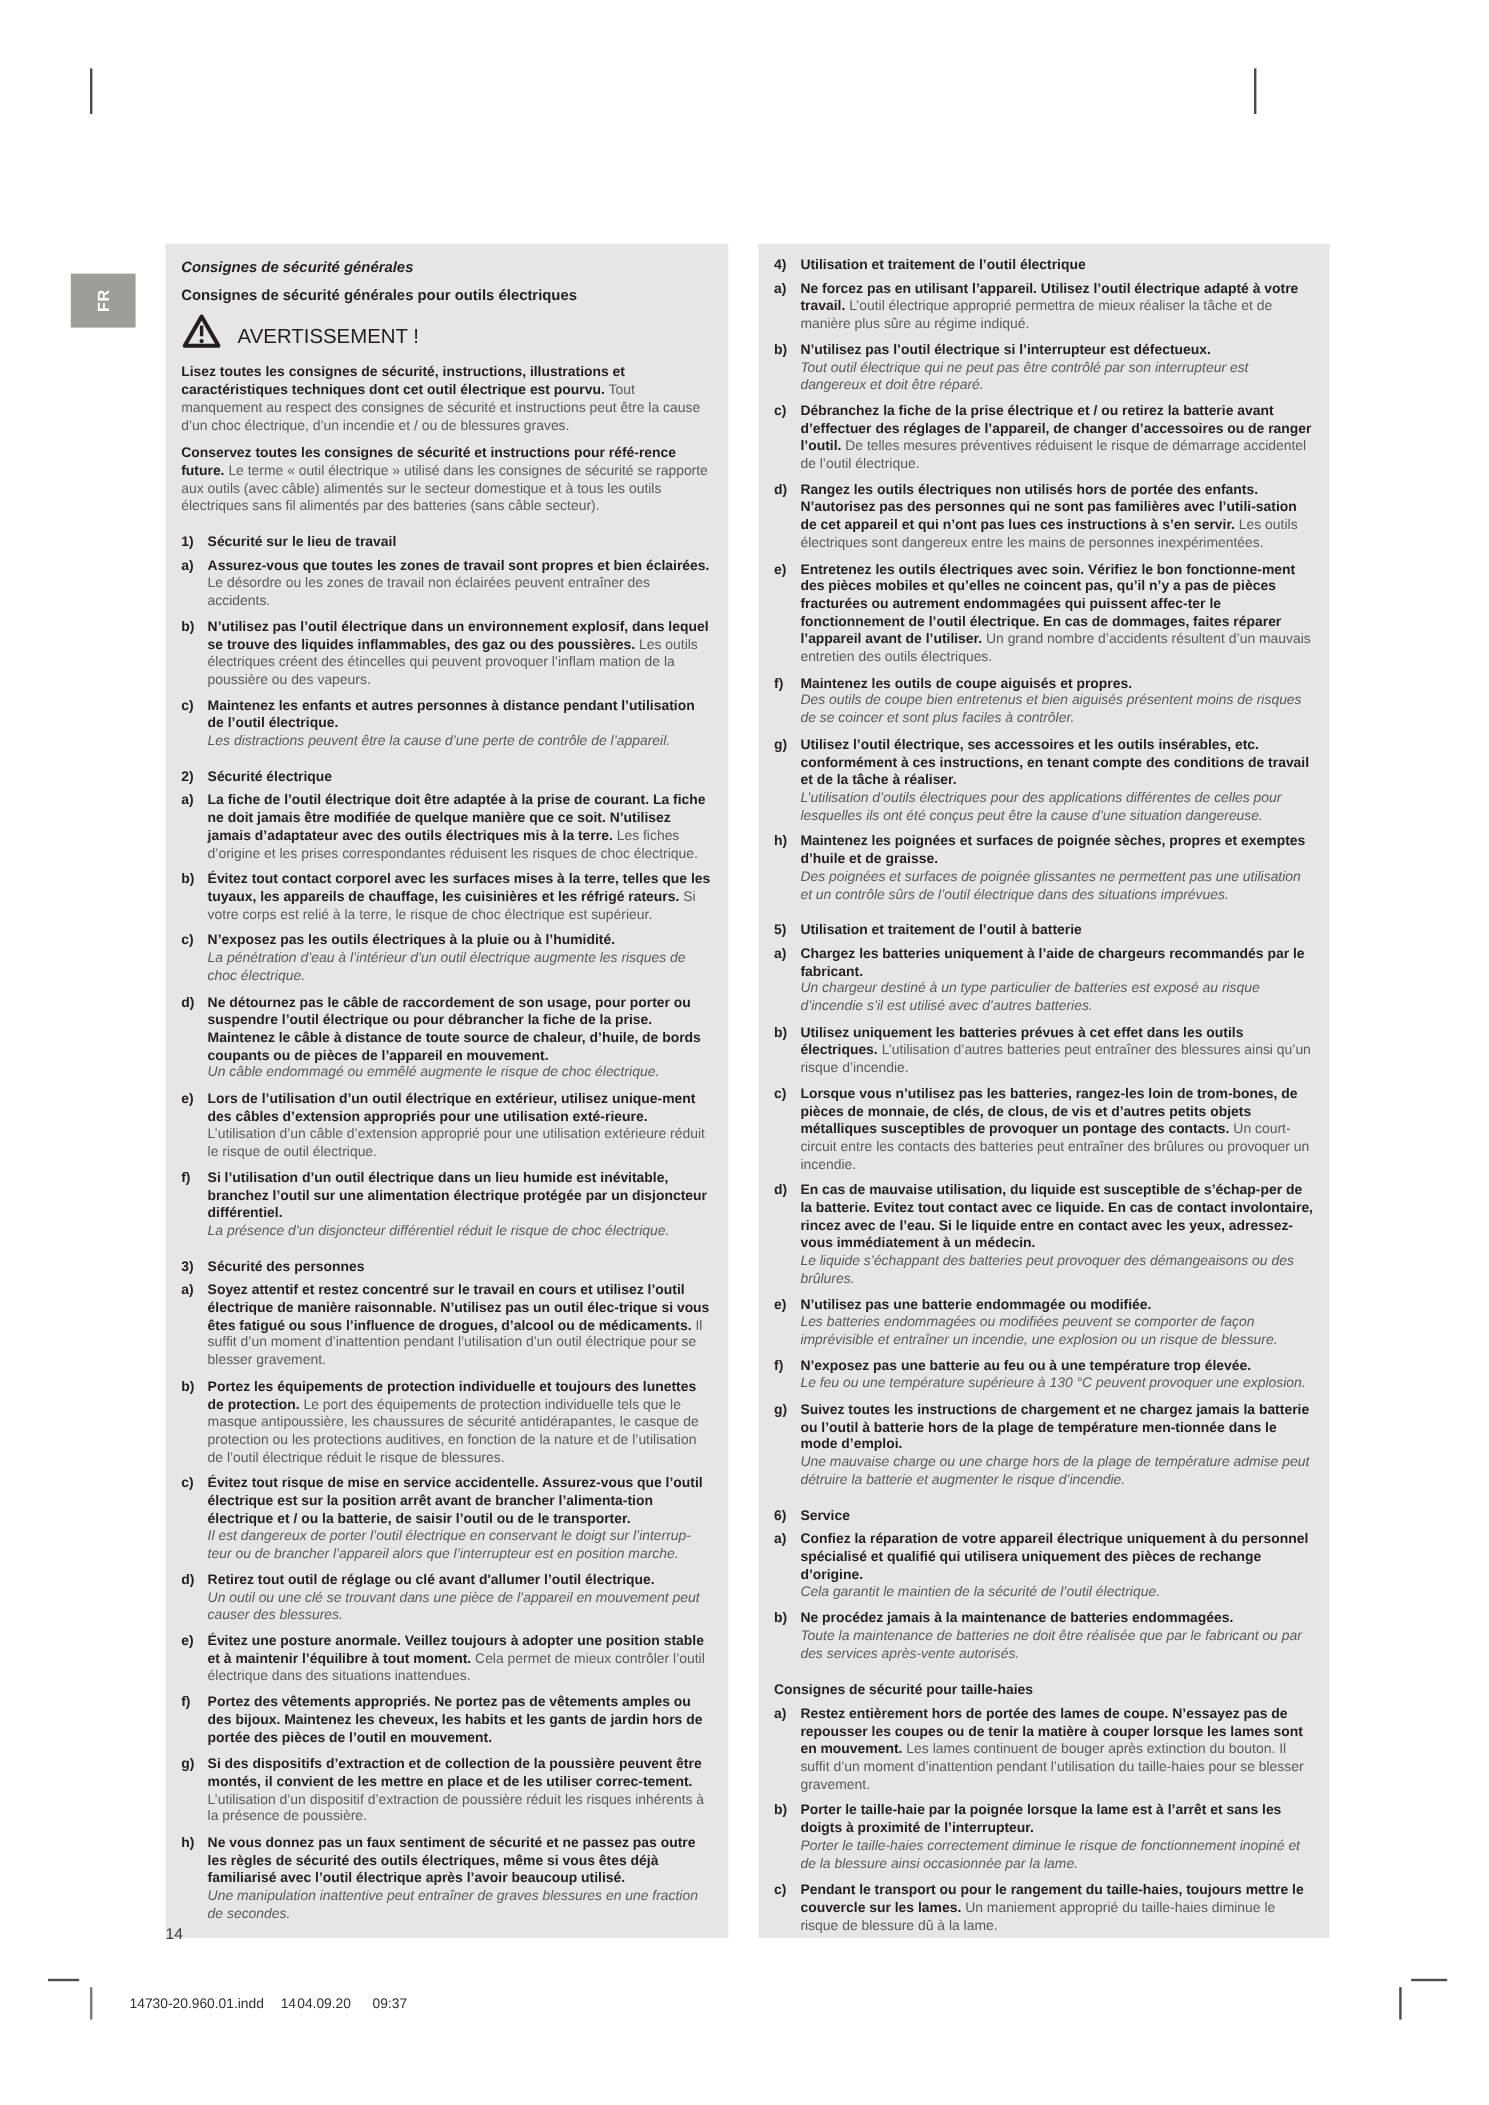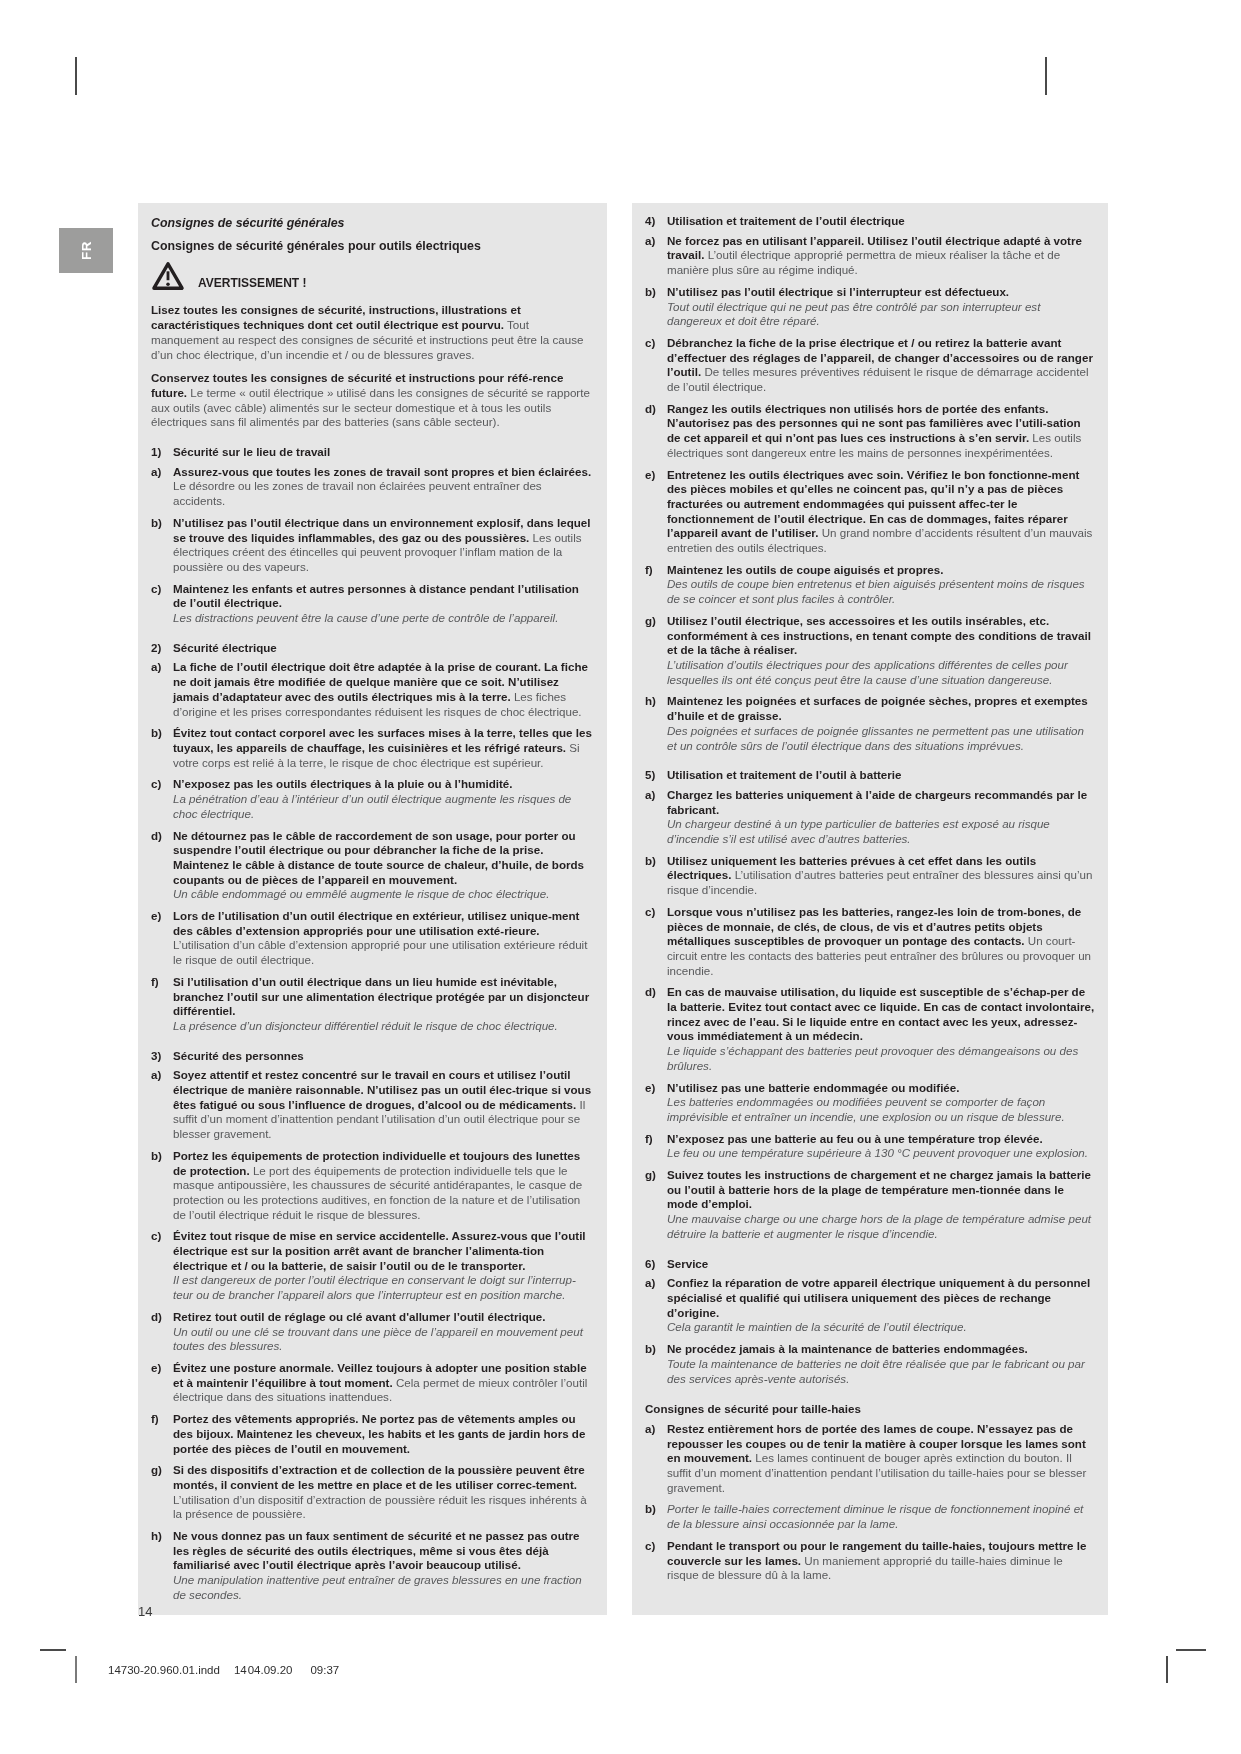--- a/index.html
+++ b/index.html
@@ -34,21 +34,21 @@
     position:absolute;top:158px;height:1412px;background:var(--panel_bg);
     box-sizing:border-box;padding:11px 13px 0 13px;
     font-size:11.6px;line-height:14.7px;overflow:hidden;margin-top:45px;
   }
   .col-left{left:138px;width:469px;}
   .col-right{left:632px;width:476px;}
   h1.doc-title-italic{font-size:12.4px;font-weight:bold;font-style:italic;margin:2px 0 8px;}
   h2.doc-title{font-size:12.4px;font-weight:bold;margin:0 0 6px;}
   .warning-row{display:flex;align-items:flex-end;gap:13px;margin:8px 0 12px;}
   .warning-row svg{display:block;flex:0 0 auto;}
-  .warning-label{font-weight:bold;font-size:12px;line-height:1;padding-bottom:2px;}
+  .warning-label{font-weight:normal;font-size:17px;line-height:1;padding-bottom:2px;}
   .para{margin:0 0 9px;}
   .b{font-weight:bold;color:var(--text_strong);}
   .i{color:var(--text_italic);}
   .i-block{font-style:italic;color:var(--text_italic);}
   .sec-title{display:flex;font-weight:bold;margin:15px 0 5px;}
   .sec-title.flush{margin:16px 0 5px;}
   .col-right .sec:first-child > .sec-title{margin-top:0;}
   .marker{flex:0 0 22px;font-weight:bold;}
   .item{display:flex;margin:0 0 7px;}
   .item-body{flex:1;}
@@ -154,21 +154,21 @@
           <div class="item">
             <span class="marker">b)</span>
             <div class="item-body"><span class="b">Portez les équipements de protection individuelle et toujours des lunettes de protection.</span> <span class="i">Le port des équipements de protection individuelle tels que le masque antipoussière, les chaussures de sécurité  antidérapantes, le casque de protection ou les protections auditives, en fonction de la nature et de l’utilisation de l’outil électrique réduit le risque de blessures.</span></div>
           </div>
           <div class="item">
             <span class="marker">c)</span>
             <div class="item-body"><span class="b">Évitez tout risque de mise en service accidentelle. Assurez-vous que l’outil électrique est sur la position arrêt avant de brancher l’alimenta-tion électrique et / ou la batterie, de saisir l’outil ou de le transporter.</span><div class="i-block">Il est dangereux de porter l’outil électrique en conservant le doigt sur l’interrup-teur ou de brancher l’appareil alors que l’interrupteur est en position marche.</div></div>
           </div>
           <div class="item">
             <span class="marker">d)</span>
-            <div class="item-body"><span class="b">Retirez tout outil de réglage ou clé avant d'allumer l’outil électrique.</span><div class="i-block">Un outil ou une clé se trouvant dans une pièce de  l’appareil en mouvement peut toutes des blessures.</div></div>
+            <div class="item-body"><span class="b">Retirez tout outil de réglage ou clé avant d'allumer l’outil électrique.</span><div class="i-block">Un outil ou une clé se trouvant dans une pièce de  l’appareil en mouvement peut causer des blessures.</div></div>
           </div>
           <div class="item">
             <span class="marker">e)</span>
             <div class="item-body"><span class="b">Évitez une posture anormale. Veillez toujours à adopter une position stable et à maintenir l’équilibre à tout moment.</span> <span class="i">Cela permet de mieux contrôler l’outil électrique dans des situations inattendues.</span></div>
           </div>
           <div class="item">
             <span class="marker">f)</span>
             <div class="item-body"><span class="b">Portez des vêtements appropriés. Ne portez pas de vêtements amples ou des bijoux. Maintenez les cheveux, les habits et les gants de jardin hors de portée des pièces de l’outil en mouvement.</span></div>
           </div>
           <div class="item">
@@ -274,21 +274,21 @@
         <section class="sec">
           <div class="sec-title flush">
             <span class="sec-title-text">Consignes de sécurité pour taille-haies</span>
           </div>
           <div class="item">
             <span class="marker">a)</span>
             <div class="item-body"><span class="b">Restez entièrement hors de portée des lames de coupe. N’essayez pas de repousser les coupes ou de tenir la matière à couper lorsque les lames sont en mouvement.</span> <span class="i">Les lames continuent de bouger après extinction du bouton. Il suffit d’un moment d’inattention pendant l’utilisation du taille-haies pour se blesser gravement.</span></div>
           </div>
           <div class="item">
             <span class="marker">b)</span>
-            <div class="item-body"><div class="i-block">Porter le taille-haies correctement diminue le risque de fonctionnement inopiné et de la blessure ainsi occasionnée par la lame.</div></div>
+            <div class="item-body"><span class="b">Porter le taille-haie par la poignée lorsque la lame est à l’arrêt et sans les doigts à proximité de l’interrupteur.</span><div class="i-block">Porter le taille-haies correctement diminue le risque de fonctionnement inopiné et de la blessure ainsi occasionnée par la lame.</div></div>
           </div>
           <div class="item">
             <span class="marker">c)</span>
             <div class="item-body"><span class="b">Pendant le transport ou pour le rangement du taille-haies, toujours mettre le couvercle sur les lames.</span> <span class="i">Un maniement approprié du taille-haies diminue le risque de blessure dû à la lame.</span></div>
           </div>
         </section>
       </div>
   </div>
 
   <div class="page-number">14</div>

